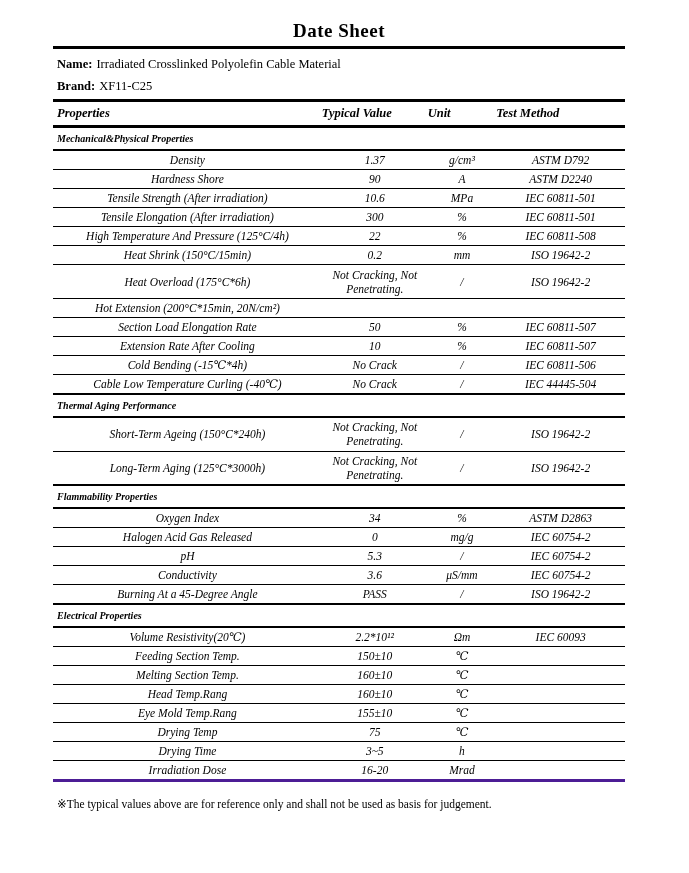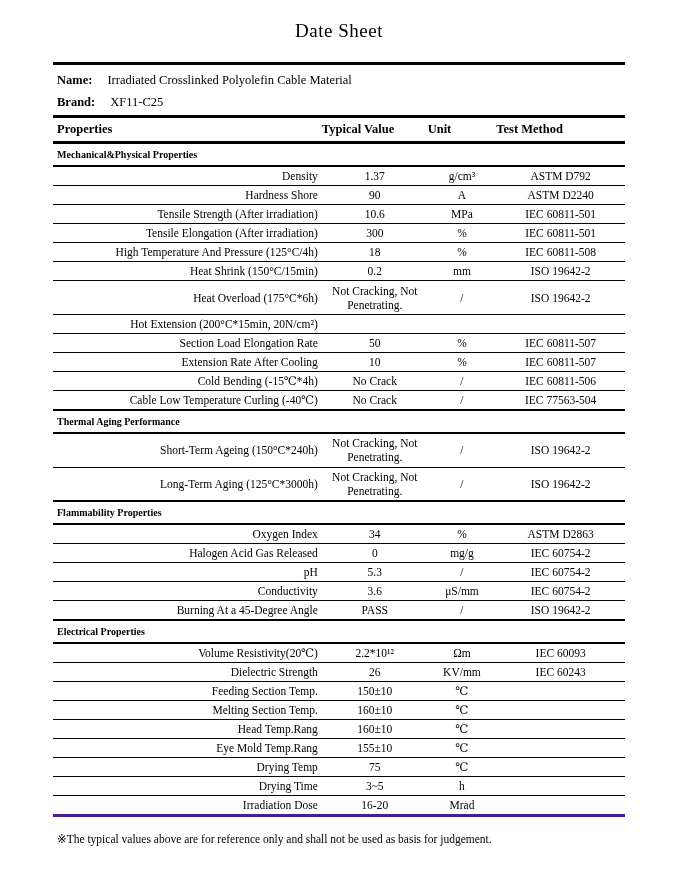--- a/index.html
+++ b/index.html
@@ -6,34 +6,35 @@
   html, body { background: #fff; }
   body {
     width: 689px; height: 873px;
     font-family: "Liberation Serif", "DejaVu Serif", "DejaVu Sans", serif;
     color: #000;
     overflow: hidden;
   }
   .page { padding: 20px 64px 0 53px; width: 689px; }
 
   .title {
-    font-size: 19px; font-weight: normal; text-align: center;
-    letter-spacing: 0.5px; margin-bottom: 20px;
+    font-size: 19px; font-weight: bold; text-align: center;
+    letter-spacing: 0.5px; margin-bottom: 4px;
   }
   .rule-thick { border-top: 3px solid #000; }
 
   .meta { padding: 4px 0 2px 4px; }
   .meta-line { font-size: 12.5px; line-height: 22px; }
-  .meta-label { font-weight: bold; margin-right: 15px; }
+  .meta-label { font-weight: bold; margin-right: 4px; }
 
   table.props {
     width: 100%;
     border-collapse: collapse;
     table-layout: fixed;
     font-size: 11.5px;
+    font-style: italic;
   }
   col.c-prop   { width: 47%; }
   col.c-value  { width: 18.5%; }
   col.c-unit   { width: 12%; }
   col.c-method { width: 22.5%; }
 
   thead th {
     font-size: 12.5px; font-weight: bold;
     border-top: 3px solid #000;
     border-bottom: 3px solid #000;
@@ -50,21 +51,21 @@
   }
   tr.data-row td {
     border-bottom: 1px solid #000;
     padding: 2px 0;
     line-height: 14px;
     height: 19px;
     text-align: center;
     vertical-align: middle;
   }
   tr.data-row td.cell-property {
-    text-align: right; padding-left: 4px; padding-right: 4px;
+    text-align: center; padding-left: 4px; padding-right: 4px;
   }
   tr.data-row.tall td { height: 34px; }
   tr.data-row:last-child td { border-bottom: 3px solid #4c1d95; }
 
   .footnote {
     font-size: 11.5px;
     padding: 15px 0 0 4px;
   }
 </style>
 </head>
@@ -122,21 +123,21 @@
           <td class="cell-method">IEC 60811-501</td>
         </tr>
         <tr class="data-row">
           <td class="cell-property">Tensile Elongation (After irradiation)</td>
           <td class="cell-value">300</td>
           <td class="cell-unit">%</td>
           <td class="cell-method">IEC 60811-501</td>
         </tr>
         <tr class="data-row">
           <td class="cell-property">High Temperature And Pressure (125°C/4h)</td>
-          <td class="cell-value">18</td>
+          <td class="cell-value">22</td>
           <td class="cell-unit">%</td>
           <td class="cell-method">IEC 60811-508</td>
         </tr>
         <tr class="data-row">
           <td class="cell-property">Heat Shrink (150°C/15min)</td>
           <td class="cell-value">0.2</td>
           <td class="cell-unit">mm</td>
           <td class="cell-method">ISO 19642-2</td>
         </tr>
         <tr class="data-row tall">
@@ -166,21 +167,21 @@
         <tr class="data-row">
           <td class="cell-property">Cold Bending (-15℃*4h)</td>
           <td class="cell-value">No Crack</td>
           <td class="cell-unit">/</td>
           <td class="cell-method">IEC 60811-506</td>
         </tr>
         <tr class="data-row">
           <td class="cell-property">Cable Low Temperature Curling (-40℃)</td>
           <td class="cell-value">No Crack</td>
           <td class="cell-unit">/</td>
-          <td class="cell-method">IEC 77563-504</td>
+          <td class="cell-method">IEC 44445-504</td>
         </tr>
         <tr class="section-row">
           <td colspan="4">Thermal Aging Performance</td>
         </tr>
         <tr class="data-row tall">
           <td class="cell-property">Short-Term Ageing (150°C*240h)</td>
           <td class="cell-value">Not Cracking, Not Penetrating.</td>
           <td class="cell-unit">/</td>
           <td class="cell-method">ISO 19642-2</td>
         </tr>
@@ -226,26 +227,20 @@
         <tr class="section-row">
           <td colspan="4">Electrical Properties</td>
         </tr>
         <tr class="data-row">
           <td class="cell-property">Volume Resistivity(20℃)</td>
           <td class="cell-value">2.2*10¹²</td>
           <td class="cell-unit">Ωm</td>
           <td class="cell-method">IEC 60093</td>
         </tr>
         <tr class="data-row">
-          <td class="cell-property">Dielectric Strength</td>
-          <td class="cell-value">26</td>
-          <td class="cell-unit">KV/mm</td>
-          <td class="cell-method">IEC 60243</td>
-        </tr>
-        <tr class="data-row">
           <td class="cell-property">Feeding Section Temp.</td>
           <td class="cell-value">150±10</td>
           <td class="cell-unit">℃</td>
           <td class="cell-method"></td>
         </tr>
         <tr class="data-row">
           <td class="cell-property">Melting Section Temp.</td>
           <td class="cell-value">160±10</td>
           <td class="cell-unit">℃</td>
           <td class="cell-method"></td>

